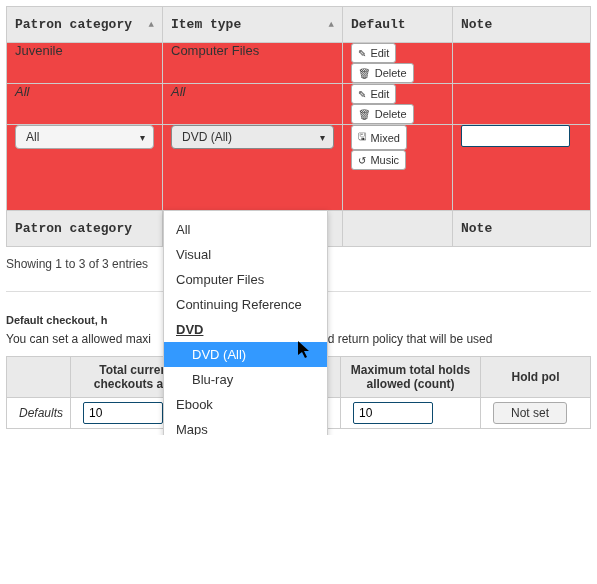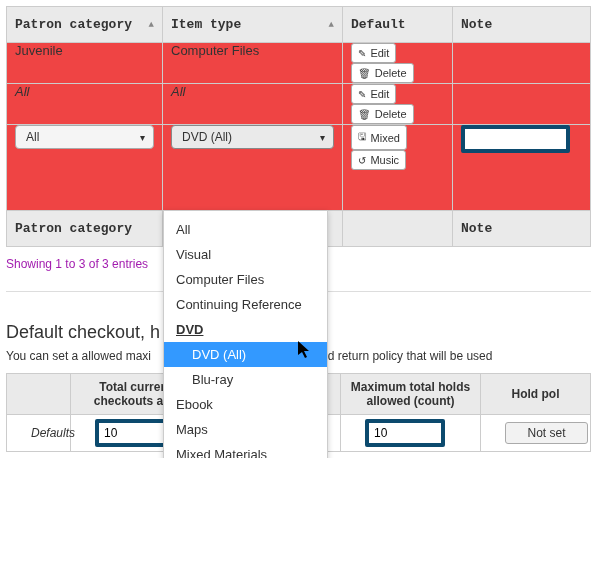--- a/index.html
+++ b/index.html
@@ -100,64 +100,64 @@
   }
   .dropdown .opt.child {
     padding-left: 28px;
   }
   .dropdown .opt.sel {
     background: #3399ff;
     color: #fff;
   }
   .status-line {
     font-size: 12px;
-    color: #a21caf;
+    color: #404040;
     margin: 10px 0 20px 0;
   }
   .section {
     border-top: 1px solid #ddd;
     padding-top: 14px;
   }
   .section h2 {
-    font-size: 18px;
-    margin: 16px 0 6px 0;
-    font-weight: normal;
+    font-size: 11px;
+    margin: 8px 0 6px 0;
+    font-weight: bold;
   }
   .section p {
     font-size: 12px;
     margin: 0 0 10px 0;
   }
   table.defaults {
     border-collapse: collapse;
     width: 100%;
     table-layout: fixed;
   }
   table.defaults th {
     background: #eaeaea;
     border: 1px solid #ccc;
     font-weight: bold;
     font-size: 12px;
     padding: 6px;
     text-align: center;
   }
   table.defaults td {
     border: 1px solid #ccc;
-    padding: 4px 24px;
+    padding: 4px 12px;
     font-size: 12px;
     vertical-align: middle;
   }
   .text-input {
     width: 80px;
     padding: 3px 5px;
-    border: 4px solid #0c4a6e;
+    border: 1px solid #0c4a6e;
     border-radius: 2px;
     font-size: 12px;
   }
   .not-set-btn {
-    width: 83px;
+    width: 74px;
     padding: 3px 5px;
     border: 1px solid #aaa;
     border-radius: 3px;
     background: #f2f2f2;
     font-size: 12px;
     text-align: center;
   }
   .cursor {
     position: absolute;
     pointer-events: none;

